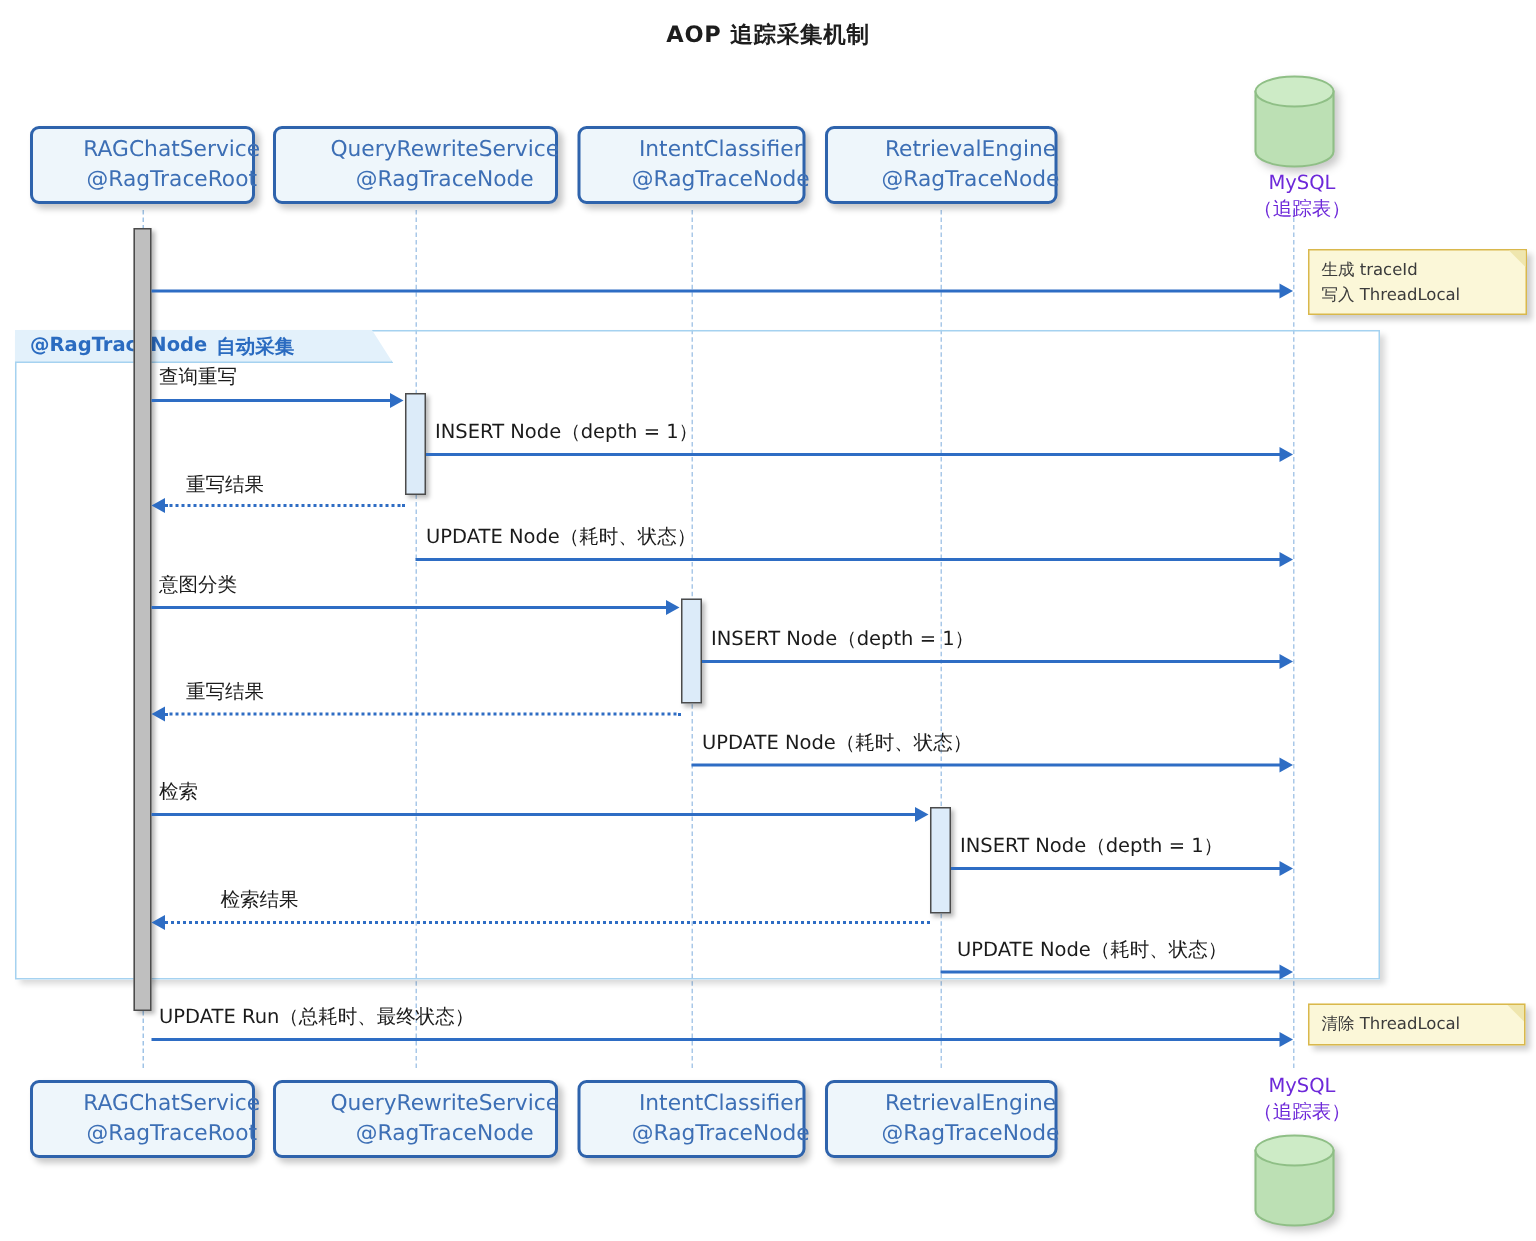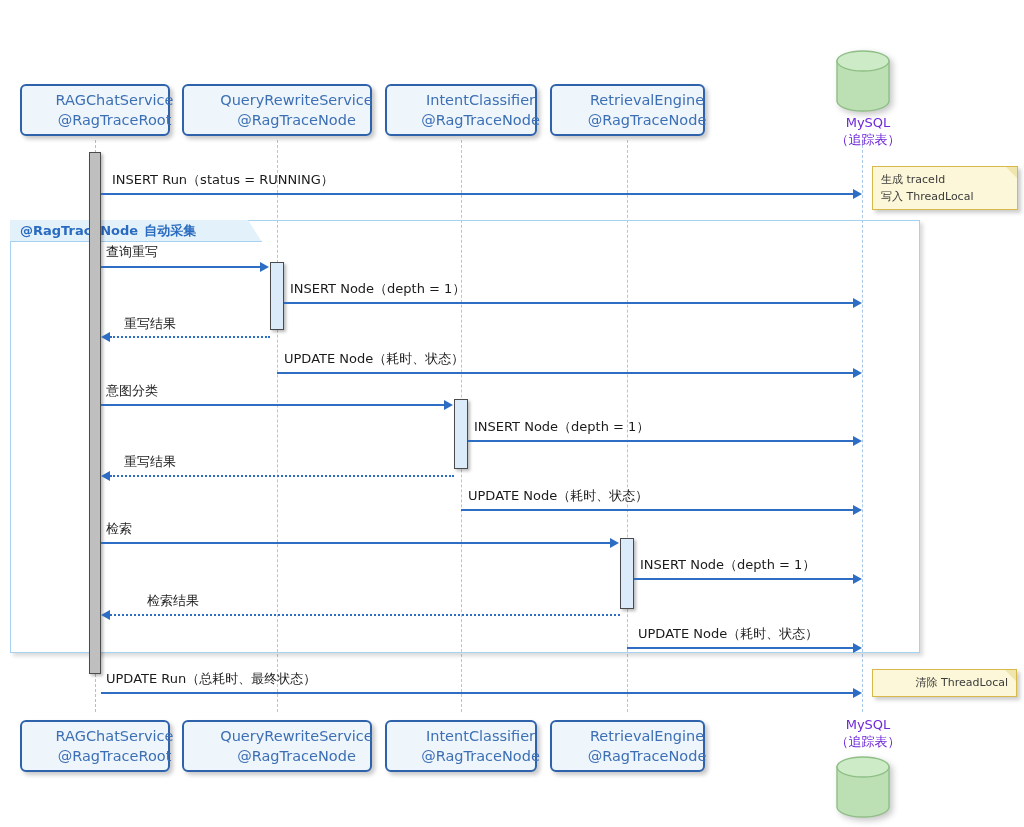--- a/index.html
+++ b/index.html
@@ -96,20 +96,21 @@
     position:absolute;right:0;top:0;width:0;height:0;
     border-left:11px solid transparent;border-top:11px solid #EFE6AE;
   }
   .note .ln{display:block;}
 </style>
 </head>
 <body>
 
 <div id="canvas">
 
+  <div class="diagram-title">AOP 追踪采集机制</div>
 
   <div class="lifeline root" style="left:95px;top:140px;height:572px;"></div>
   <div class="lifeline" style="left:277px;top:140px;height:572px;"></div>
   <div class="lifeline" style="left:461px;top:140px;height:572px;"></div>
   <div class="lifeline" style="left:627px;top:140px;height:572px;"></div>
   <div class="lifeline" style="left:862px;top:140px;height:572px;"></div>
 
   <div class="group-box" style="left:10px;top:220px;width:910px;height:433px;"></div>
   <div class="group-tab" style="left:10px;top:220px;width:252px;">
     <span class="plain">@RagTraceNode</span>
@@ -171,21 +172,20 @@
     <div class="db-label" style="top:0px;">
       <span class="ln">MySQL</span>
       <span class="ln">（追踪表）</span>
     </div>
     <svg class="db-cyl" style="top:40px;" width="54" height="62" viewBox="0 0 54 62">
       <path d="M1,11 L1,51 A26,10 0 0 0 53,51 L53,11 Z" fill="#BCE0B4" stroke="#8FBF86" stroke-width="1.4"></path>
       <ellipse cx="27" cy="11" rx="26" ry="10" fill="#CDEBC6" stroke="#8FBF86" stroke-width="1.4"></ellipse>
     </svg>
   </div>
 
-  <div class="msg-label" style="left:112px;top:172px;">INSERT Run（status = RUNNING）</div>
   <div class="msg-line" style="left:101px;top:193px;width:753px;"></div>
   <div class="arrow-head right" style="left:853px;top:189px;"></div>
 
   <div class="note" style="left:872px;top:166px;width:146px;height:44px;">
     <span class="corner"></span>
     <span class="ln">生成 traceId</span>
     <span class="ln">写入 ThreadLocal</span>
   </div>
 
   <div class="msg-label" style="left:106px;top:244px;">查询重写</div>
@@ -233,18 +233,18 @@
   <div class="arrow-head left" style="left:101px;top:610px;"></div>
 
   <div class="msg-label" style="left:638px;top:626px;">UPDATE Node（耗时、状态）</div>
   <div class="msg-line" style="left:627px;top:647px;width:227px;"></div>
   <div class="arrow-head right" style="left:853px;top:643px;"></div>
 
   <div class="msg-label" style="left:106px;top:671px;">UPDATE Run（总耗时、最终状态）</div>
   <div class="msg-line" style="left:101px;top:692px;width:753px;"></div>
   <div class="arrow-head right" style="left:853px;top:688px;"></div>
 
-  <div class="note" style="left:872px;top:669px;width:145px;height:28px;text-align:right;">
+  <div class="note" style="left:872px;top:669px;width:145px;height:28px;">
     <span class="corner"></span>
     <span class="ln">清除 ThreadLocal</span>
   </div>
 
 </div>
 
 </body></html>

